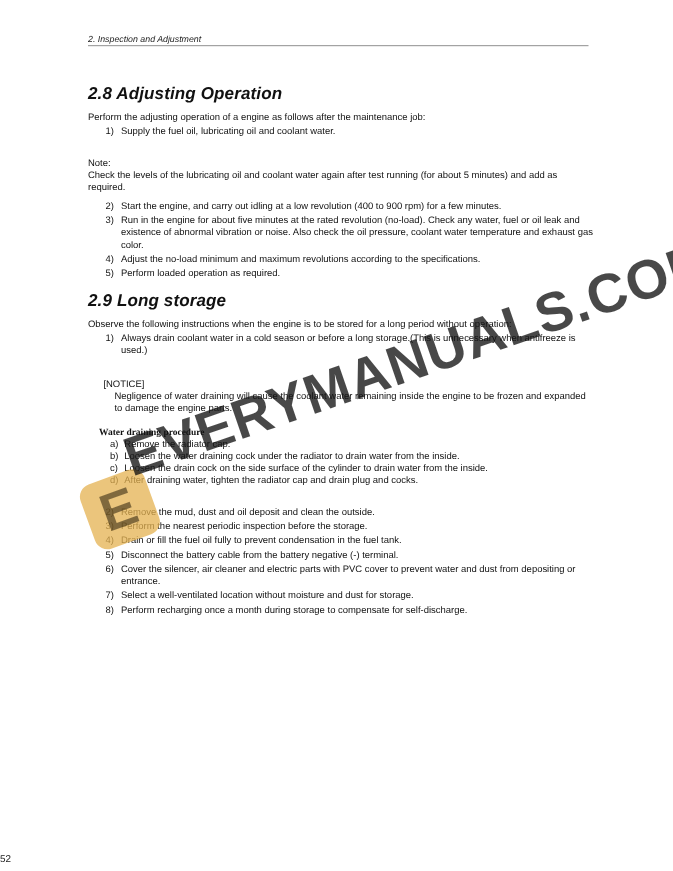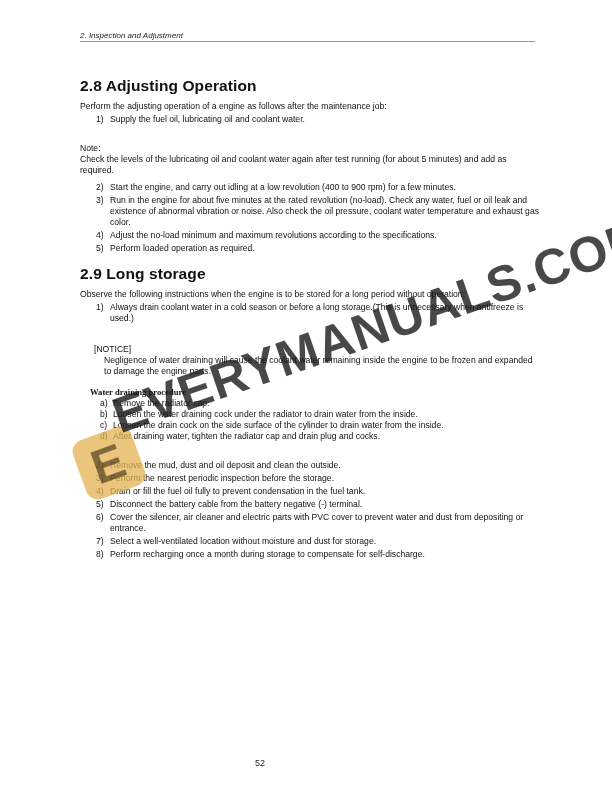--- a/index.html
+++ b/index.html
@@ -2,37 +2,37 @@
 <html><head>
 <meta charset="utf-8">
 <style>
   html, body { margin: 0; padding: 0; background: #ffffff; }
   body { width: 612px; height: 792px; position: relative; overflow: hidden;
          font-family: "Liberation Sans", sans-serif; color: #111; }
   .header { position: absolute; left: 80px; top: 31px; width: 454px;
             font-size: 8px; font-style: italic; color: #222; }
   .header-rule { position: absolute; left: 80px; top: 41px; width: 455px; height: 1px; background: #999; }
   .content { position: absolute; left: 80px; top: 76px; width: 460px; font-size: 8.6px; line-height: 11px; }
-  h2 { font-size: 15.5px; font-weight: bold; margin: 0 0 5px 0; line-height: 20px; letter-spacing: 0.1px; }
+  h2 { font-size: 15.5px; font-weight: bold; margin: 0 0 5px 0; line-height: 20px; letter-spacing: 0.1px; font-style: italic; }
   p { margin: 0; }
   .para { margin-bottom: 2px; }
   .item { padding-left: 16px; text-indent: 0; display: flex; margin-bottom: 2px; }
   .item .num { width: 11px; flex: none; padding-left: 0; }
   .item .txt { flex: 1; padding-left: 3px; }
   .note-label { margin-top: 18px; }
   .notice { padding-left: 14px; margin-top: 20px; }
   .notice .body { padding-left: 10px; }
   .proc { padding-left: 10px; margin-top: 10px; }
   .proc .title { font-weight: bold; font-family: Liberation Serif, serif; }
   .proc .sub { padding-left: 10px; display: flex; }
   .proc .sub .num { width: 13px; flex: none; }
   .gap-sm { height: 6px; }
   .gap-lg { height: 18px; }
   .section2 { margin-top: 10px; }
-  .page-num { position: absolute; left: 0; width: 520px; top: 758px; text-align: center; font-size: 9px; color: #222; }
+  .page-num { position: absolute; left: 0; width: 520px; top: 776px; font-size: 9px; color: #222; }
 
   .watermark { position: absolute; left: 105px; top: 390px; transform: rotate(-19deg);
                transform-origin: left top; font-size: 50px; font-weight: bold; color: rgba(20,20,20,0.78);
                letter-spacing: 1px; white-space: nowrap; pointer-events: none; font-family: "Liberation Sans", sans-serif; }
   .wm-logo { position: absolute; left: 78px; top: 432px; width: 62px; height: 62px; border-radius: 12px;
              background: rgba(228,178,80,0.75); transform: rotate(-20deg); }
   .wm-logo span { position: absolute; left: 14px; top: 4px; font-size: 48px; font-weight: bold; color: rgba(40,30,10,0.55); }
 </style>
 </head>
 <body>

